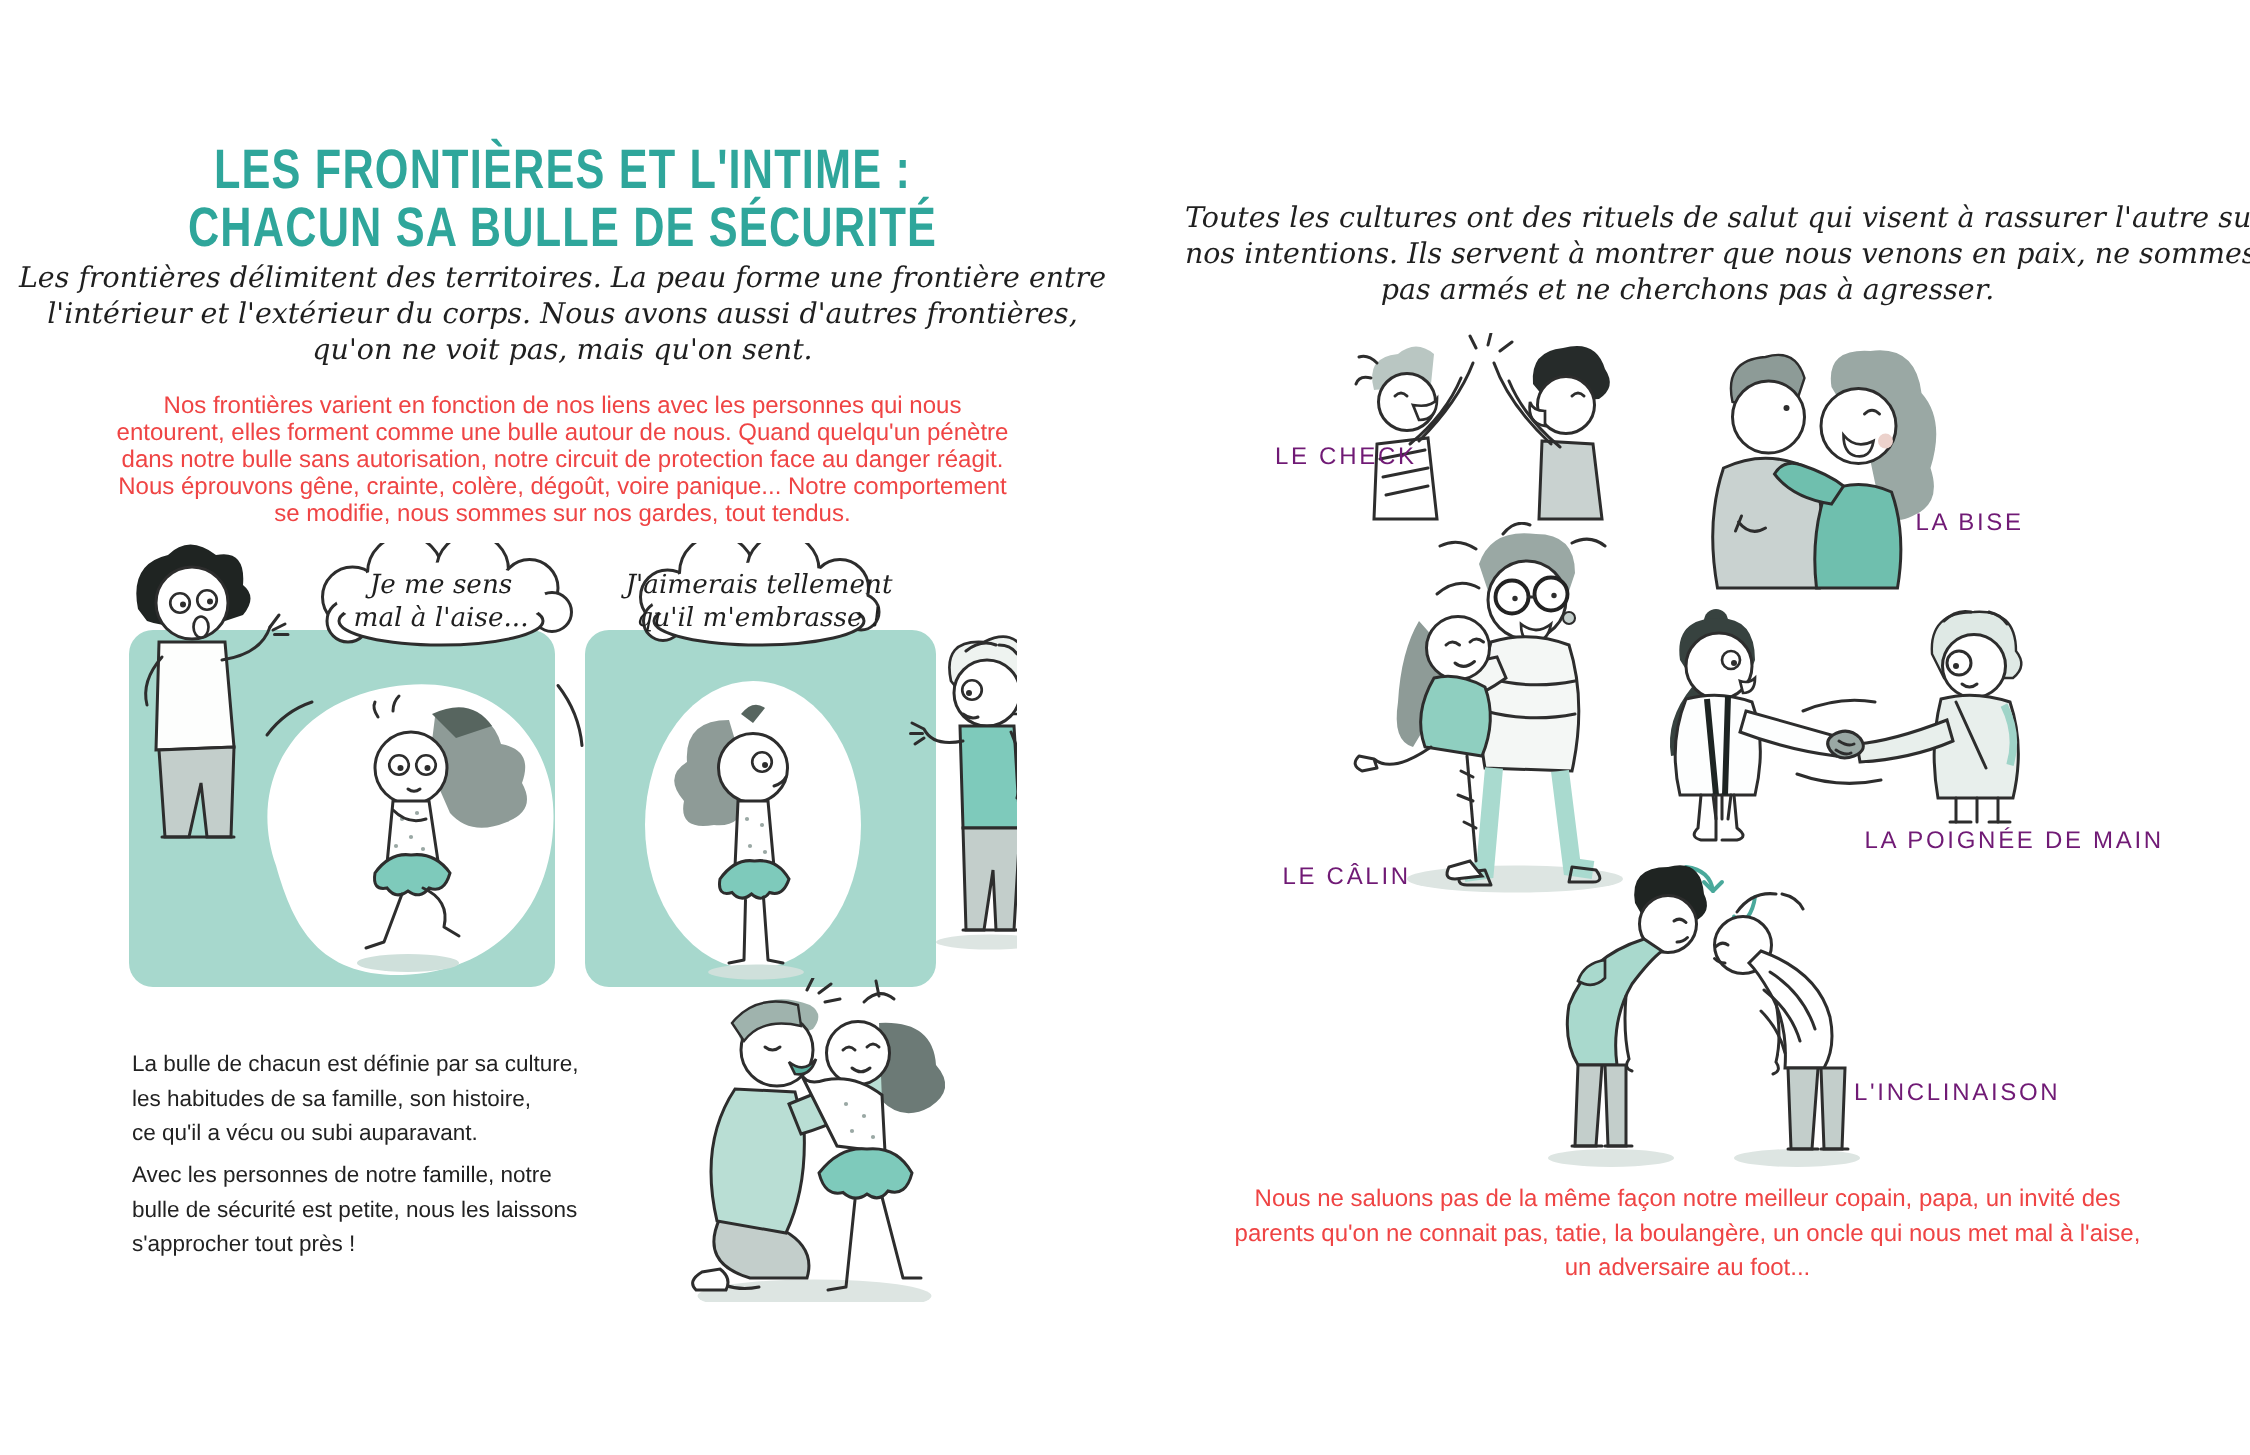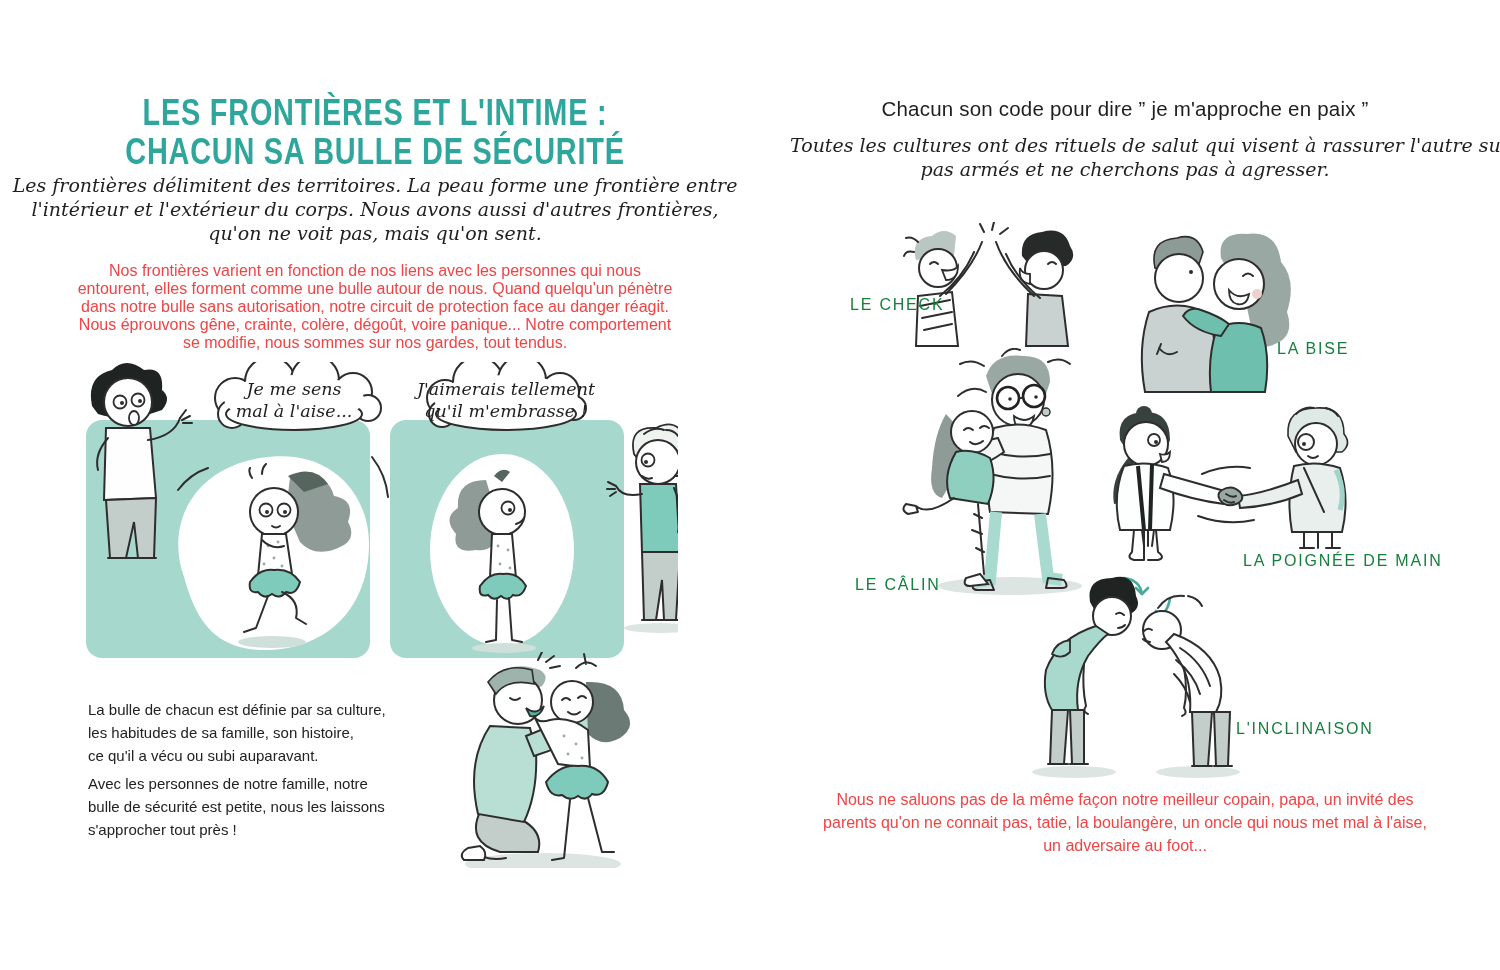--- a/index.html
+++ b/index.html
@@ -10,21 +10,21 @@
   .title-line{font-weight:700;font-size:37px;line-height:39px;color:#2fa69b;
               letter-spacing:1px;white-space:nowrap;transform:scaleX(0.78);transform-origin:50% 50%;
               font-family:"Liberation Sans",sans-serif;}
   .script-line{font-family:"DejaVu Serif",serif;font-style:italic;font-size:19px;line-height:24px;
                color:#1f1f1f;white-space:nowrap;}
   .print-line{font-family:"Liberation Sans",sans-serif;font-size:16px;line-height:18px;
               color:#ef4444;white-space:nowrap;}
   .print-left{font-family:"Liberation Sans",sans-serif;font-size:15px;line-height:23px;
               color:#222;white-space:nowrap;text-align:left;}
   .heading{font-size:20.5px;font-weight:400;color:#1e1e1e;letter-spacing:0.2px;}
-  .greet-label{color:#15803d;font-size:16px;letter-spacing:1.8px;white-space:nowrap;
+  .greet-label{color:#701a75;font-size:16px;letter-spacing:1.8px;white-space:nowrap;
                font-family:"Liberation Sans",sans-serif;}
   .pagenum{font-size:15px;color:#222;}
   svg{display:block;}
   svg text.bubble{font-family:"DejaVu Serif",serif;font-style:italic;font-size:17.5px;
                   text-anchor:middle;fill:#1f1f1f;}
   .ink{stroke:#2d2d2d;stroke-width:2;fill:none;stroke-linecap:round;stroke-linejoin:round;}
 </style>
 </head>
 <body>
 
@@ -207,24 +207,24 @@
         <path d="M108,130 Q122,112 140,114 Q160,112 170,130 Q166,146 154,142 Q148,150 140,144 Q132,150 124,143 Q112,146 108,130 Z" fill="#7ecabb" stroke="#2d2d2d" stroke-width="2"></path>
         <path class="ink" d="M132,148 L126,206 l-12,2 M150,146 L164,200 l12,0" stroke-width="5" stroke="#1e1e1e"></path>
       </g>
     </svg>
 
     <div class="abs center pagenum" style="left:0;top:897px;width:750px;">12</div>
   </div>
 
   <div class="abs" style="left:750px;top:0;width:750px;height:970px;">
 
-    <div class="abs center heading" style="left:40px;top:97px;width:670px;">Chacun son code pour dire ” je m'approche en paix ”</div>
 
     <div class="abs center" style="left:40px;top:133px;width:670px;">
       <div class="script-line">Toutes les cultures ont des rituels de salut qui visent à rassurer l'autre sur</div>
+      <div class="script-line">nos intentions. Ils servent à montrer que nous venons en paix, ne sommes</div>
       <div class="script-line">pas armés et ne cherchons pas à agresser.</div>
     </div>
 
     <svg class="abs" style="left:138px;top:222px;" width="212" height="128" viewBox="0 0 212 128">
       <path class="ink" d="M96,10 l-4,-8 M104,8 l2,-8 M112,12 l8,-6" stroke-width="2"></path>
       <g>
         <path d="M28,38 Q22,16 44,14 Q56,4 68,14 L66,34 Z" fill="#b9c6c2"></path>
         <path class="ink" d="M26,30 q-8,-2 -10,4 M30,20 q-6,-6 -12,-4" stroke-width="1.6"></path>
         <circle cx="50" cy="46" r="19" fill="#fff" stroke="#2d2d2d" stroke-width="2"></circle>
         <path class="ink" d="M42,42 q4,-4 8,0" stroke-width="1.8"></path>

